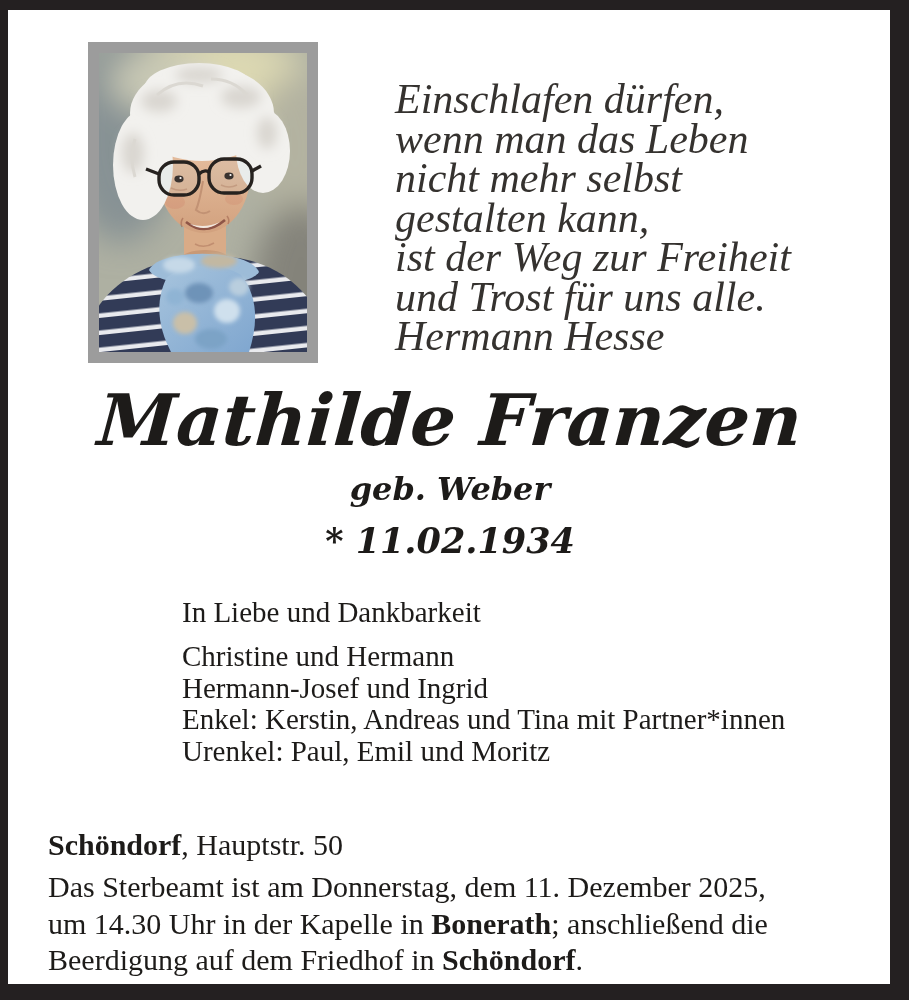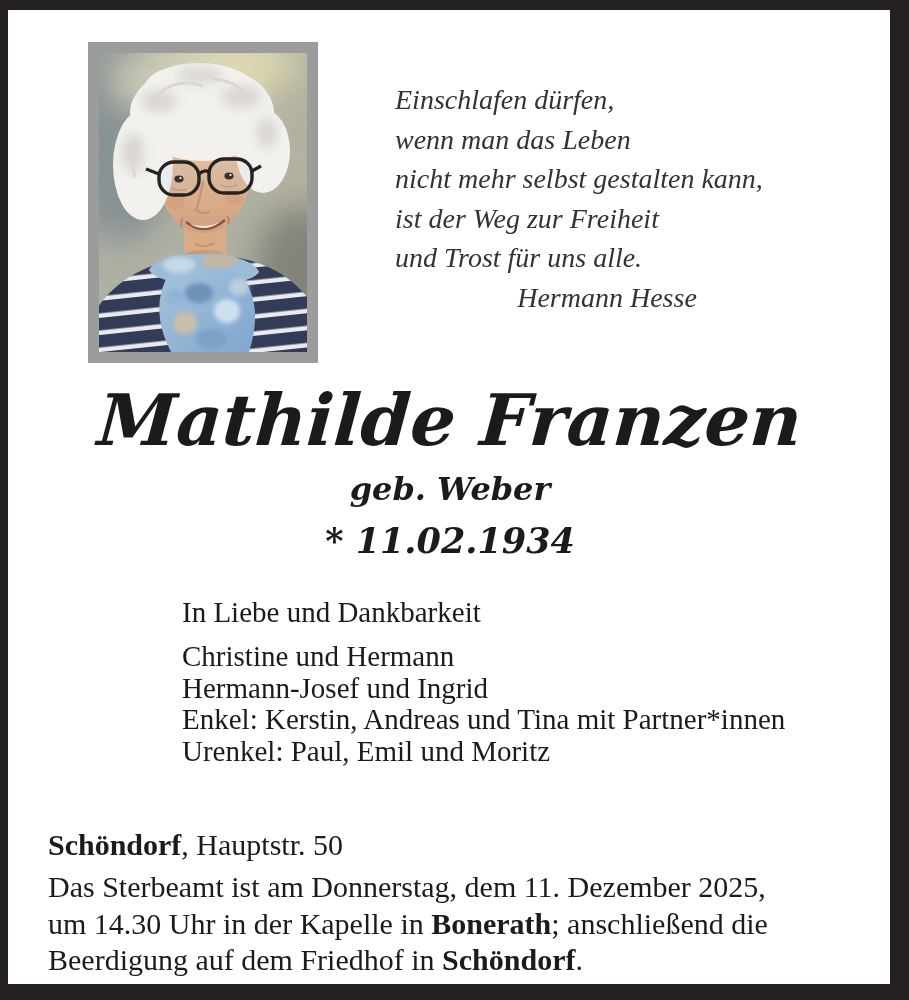--- a/index.html
+++ b/index.html
@@ -17,23 +17,23 @@
   
   .frame-top{left:0;top:0;width:909px;height:10px;background:var(--frame);}
   .frame-left{left:0;top:0;width:8px;height:1000px;background:var(--frame);}
   .frame-right{left:890px;top:0;width:19px;height:1000px;background:var(--frame);}
   .frame-bottom{left:0;top:984px;width:909px;height:16px;background:var(--frame);}
   
   .photo-frame{left:88px;top:42px;width:230px;height:321px;background:var(--photo-frame);
     box-sizing:border-box;padding:11px;}
   .photo-frame svg{display:block;}
   
-  .quote{left:395px;top:80px;width:424px;font-style:italic;font-size:28px;
+  .quote{left:395px;top:80px;width:424px;font-style:italic;font-size:42px;
     line-height:39.5px;color:var(--ink-soft);font-family:"Liberation Serif",serif;}
-  .quote .attribution{text-align:center;}
+  .quote .attribution{text-align:left;}
   
   .name{left:10px;top:376px;width:880px;text-align:center;
     font-family:"DejaVu Serif",serif;font-style:italic;font-weight:bold;
     font-size:71px;line-height:88px;transform:skewX(-4deg);white-space:nowrap;}
   .maiden{left:10px;top:470px;width:880px;text-align:center;
     font-family:"DejaVu Serif",serif;font-style:italic;font-weight:bold;font-size:32px;}
   .dates{left:10px;top:520px;width:880px;display:flex;justify-content:center;gap:80px;
     font-family:"DejaVu Serif",serif;font-style:italic;font-weight:bold;font-size:35px;}
   
   .intro{left:182px;top:596px;font-size:29px;}

